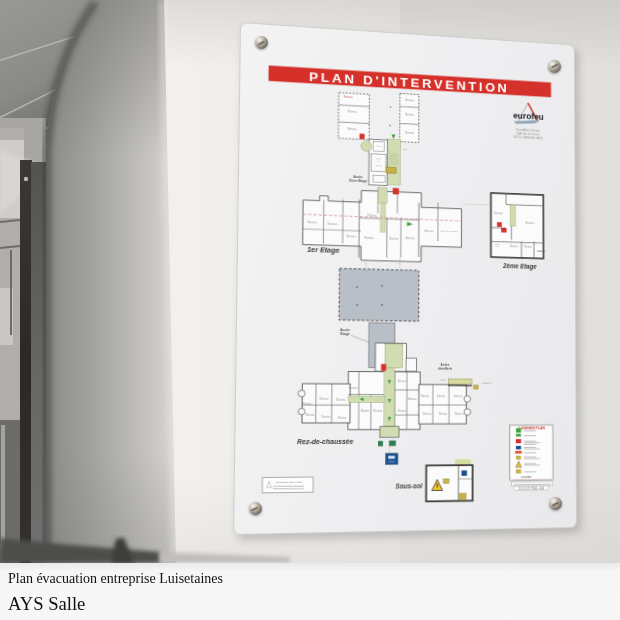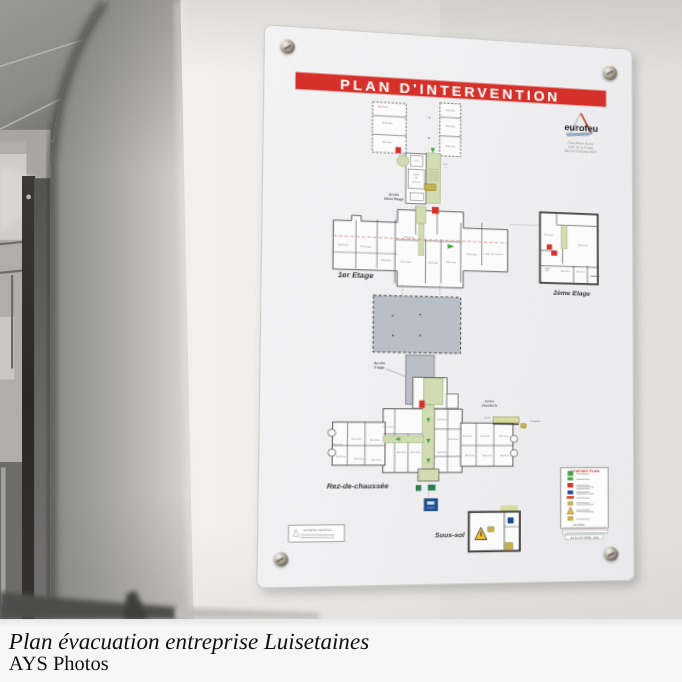--- a/index.html
+++ b/index.html
@@ -11,21 +11,21 @@
            background:linear-gradient(105deg,#f3f3f4 0%,#efeff1 45%,#e9e9eb 100%);
            border-radius:7px; box-shadow:4px 5px 9px rgba(90,90,90,0.3); border:1px solid rgba(205,203,200,0.9); }
   .screw { position:absolute; width:13px; height:13px; border-radius:50%;
            background:radial-gradient(circle at 32% 30%, #f8f6f2 0%, #cfc9bd 24%, #968e80 56%, #55514a 84%, #4a463f 100%);
            box-shadow:0 1px 2.5px rgba(0,0,0,0.38); }
   .screw:after { content:""; position:absolute; left:2.5px; top:5.5px; width:7px; height:2px;
            background:rgba(60,55,48,0.55); border-radius:1px; transform:rotate(-28deg); }
   #caption { position:absolute; left:0; top:563px; width:620px; height:57px;
              background:linear-gradient(180deg,#e9e9e9 0%,#f6f6f6 14%,#f7f7f7 100%);
              color:#101010; font-family:"Liberation Serif", serif; }
-  #caption .l1 { position:absolute; left:8px; top:8px; font-size:21px;font-style:italic; }
+  #caption .l1 { position:absolute; left:8px; top:8px; font-size:14px; }
   #caption .l2 { position:absolute; left:8px; top:30px; font-size:18.6px; }
 </style>
 </head>
 <body>
 
 <div id="photo">
 <svg width="620" height="563" viewBox="0 0 620 563" xmlns="http://www.w3.org/2000/svg">
 <defs>
   <linearGradient id="facewall" gradientUnits="userSpaceOnUse" x1="128" y1="0" x2="620" y2="0">
     <stop offset="0" stop-color="#f4f2ef"></stop>
@@ -434,14 +434,14 @@
 <div class="screw" style="left:548.1px; top:59.9px;"></div>
 
 <div class="screw" style="left:248.7px; top:502.2px;"></div>
 
 <div class="screw" style="left:549.1px; top:497.4px;"></div>
 
 <div id="caption">
 
   <div class="l1">Plan évacuation entreprise Luisetaines</div>
 
-  <div class="l2">AYS Photos</div>
+  <div class="l2">AYS Salle</div>
 </div>
 
 </body></html>

